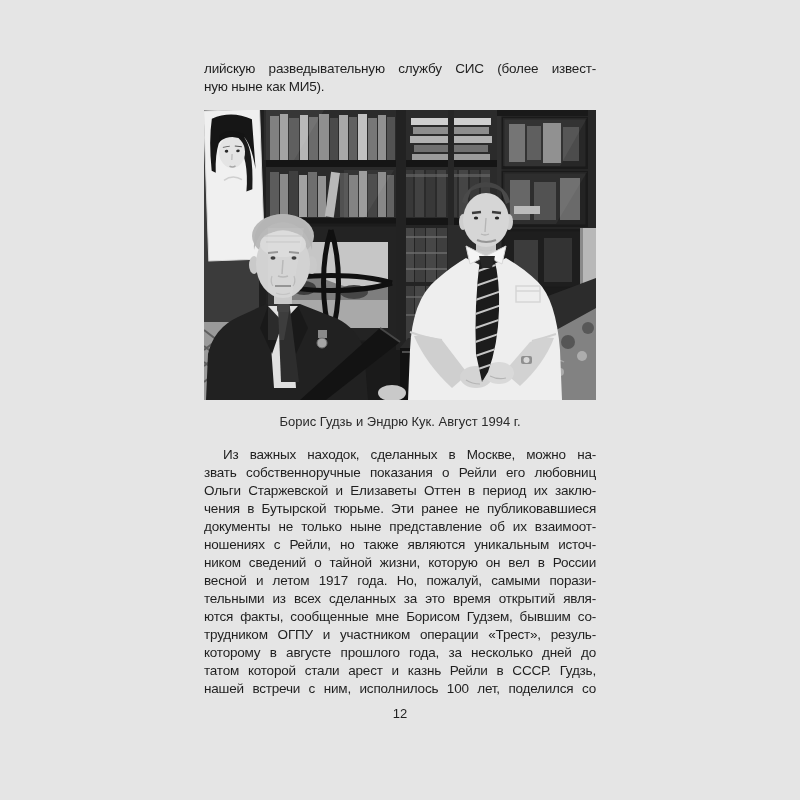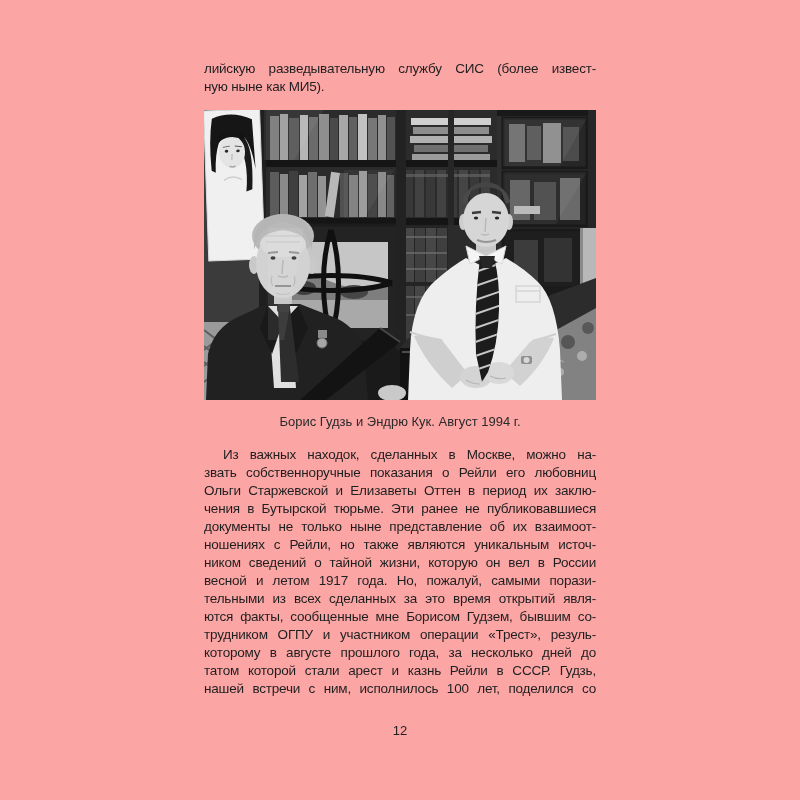--- a/index.html
+++ b/index.html
@@ -1,30 +1,30 @@
 <!DOCTYPE html>
 <html><head>
 <meta charset="utf-8">
 <style>
   html,body { margin:0; padding:0; background:#ffffff; }
   .page {
-    position:relative; width:800px; height:800px; background:#fca5a5;
+    position:relative; width:800px; height:800px; background:#e5e5e5;
     font-family:"Liberation Sans","DejaVu Sans",sans-serif; color:#1f1f1f;
     overflow:hidden;
   }
   .column { width:392px; margin:0 auto; padding-top:60px; }
   .para { font-size:13.5px; line-height:18px; letter-spacing:-0.2px; color:#1f1f1f; }
   .text-line { text-align:justify; text-align-last:justify; height:18px; overflow:hidden; }
   .text-line.ragged { text-align-last:left; }
   .text-line.indent { text-indent:19px; }
   .photo-wrap { margin-top:14px; width:392px; height:290px; }
   .photo-wrap svg { display:block; }
   .caption { margin-top:13px; font-size:13px; line-height:17px; text-align:center; color:#2a2a2a; letter-spacing:0; }
   .body-para { margin-top:16px; }
-  .page-num { margin-top:24px; font-size:13px; line-height:17px; text-align:center; color:#1f1f1f; }
+  .page-num { margin-top:7px; font-size:13px; line-height:17px; text-align:center; color:#1f1f1f; }
 </style>
 </head>
 <body>
 
 <div class="page">
   <div class="column">
 
     <div class="para">
         <div class="text-line">лийскую разведывательную службу СИС (более извест-</div>
         <div class="text-line ragged">ную ныне как МИ5).</div>

